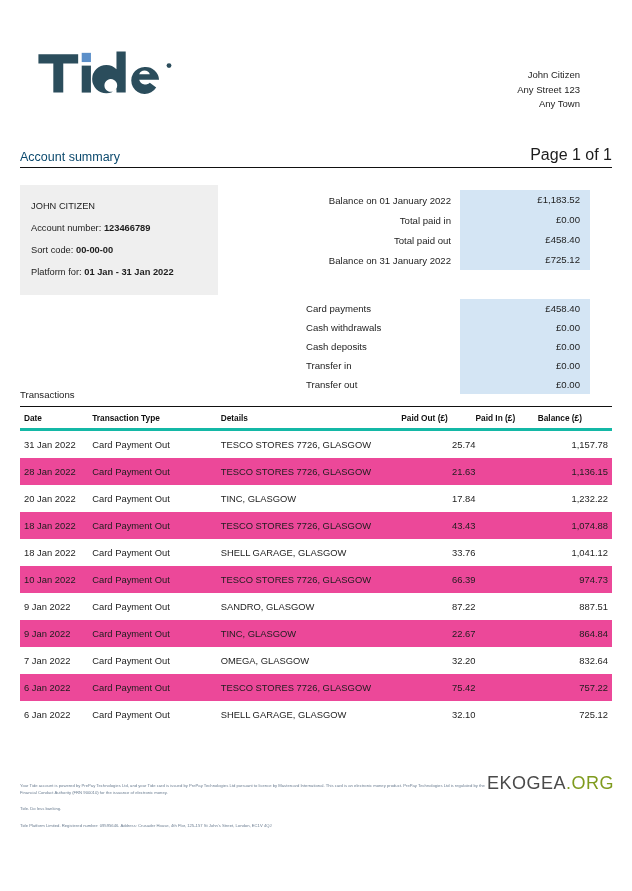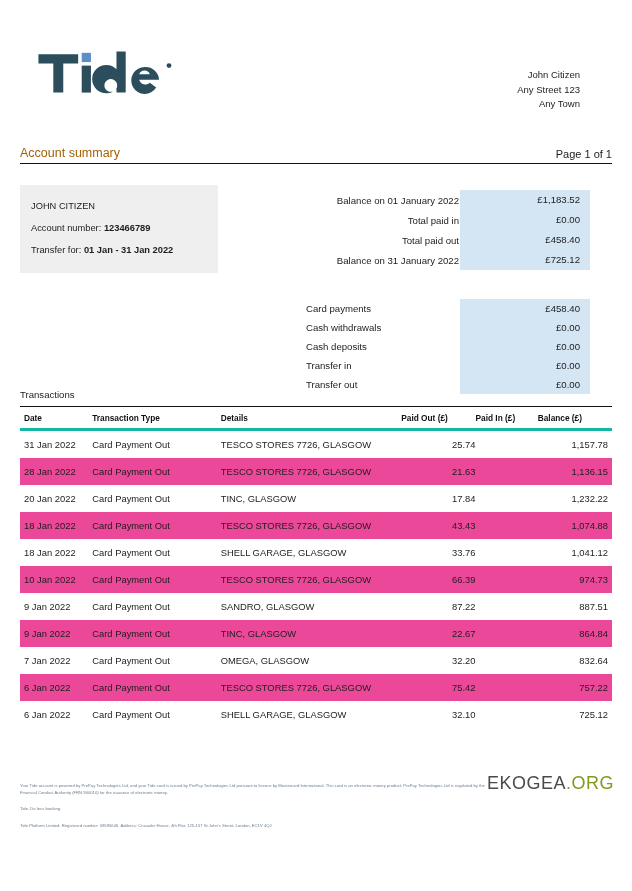--- a/index.html
+++ b/index.html
@@ -54,24 +54,24 @@
     right: 20px;
     top: 146px;
     display: flex;
     justify-content: space-between;
     align-items: flex-end;
     border-bottom: 1.6px solid #111;
     padding-bottom: 3px;
   }
   .sum-title {
     font-size: 12.5px;
-    color: #a16207;
+    color: #0c4a6e;
   }
   .page-of {
-    font-size: 11px;
+    font-size: 16px;
     color: #1d1d1d;
     text-align: center;
   }
 
   
   .cust-box {
     position: absolute;
     left: 20px;
     top: 185px;
     width: 198px;
@@ -99,21 +99,21 @@
   .bal-row {
     display: flex;
     align-items: center;
     height: 20px;
   }
   .bal-block.two .bal-row { height: 19px; }
   .bal-label {
     flex: 0 0 160px;
     text-align: right;
     font-size: 9.6px;
-    padding-right: 1px;
+    padding-right: 9px;
     box-sizing: border-box;
     color: #1d1d1d;
   }
   .bal-block.two .bal-label {
     text-align: left;
     padding-left: 6px;
     padding-right: 0;
   }
   .bal-val {
     flex: 1 1 auto;
@@ -230,21 +230,22 @@
   </div>
 
   <div class="sum-title-row">
     <div class="sum-title">Account summary</div>
     <div class="page-of">Page 1 of 1</div>
   </div>
 
   <div class="cust-box">
     <div class="cust-line">JOHN CITIZEN</div>
     <div class="cust-line"><span>Account number: </span><b>123466789</b></div>
-    <div class="cust-line"><span>Transfer for: </span><b>01 Jan - 31 Jan 2022</b></div>
+    <div class="cust-line"><span>Sort code: </span><b>00-00-00</b></div>
+    <div class="cust-line"><span>Platform for: </span><b>01 Jan - 31 Jan 2022</b></div>
   </div>
 
   <div class="bal-block one">
       <div class="bal-row">
         <div class="bal-label">Balance on 01 January 2022</div>
         <div class="bal-val">£1,183.52</div>
       </div>
       <div class="bal-row">
         <div class="bal-label">Total paid in</div>
         <div class="bal-val">£0.00</div>

